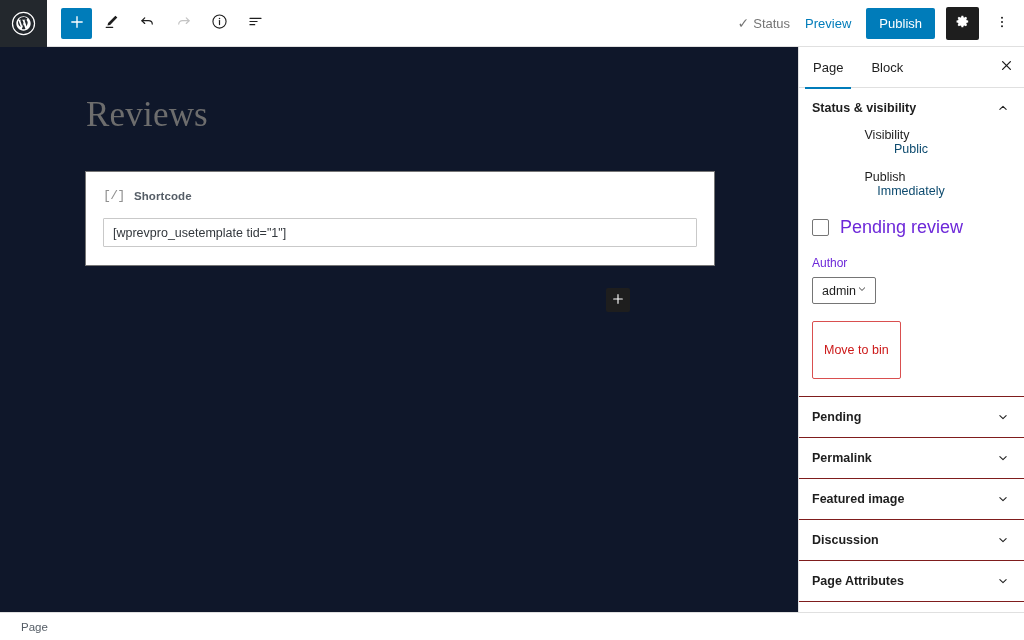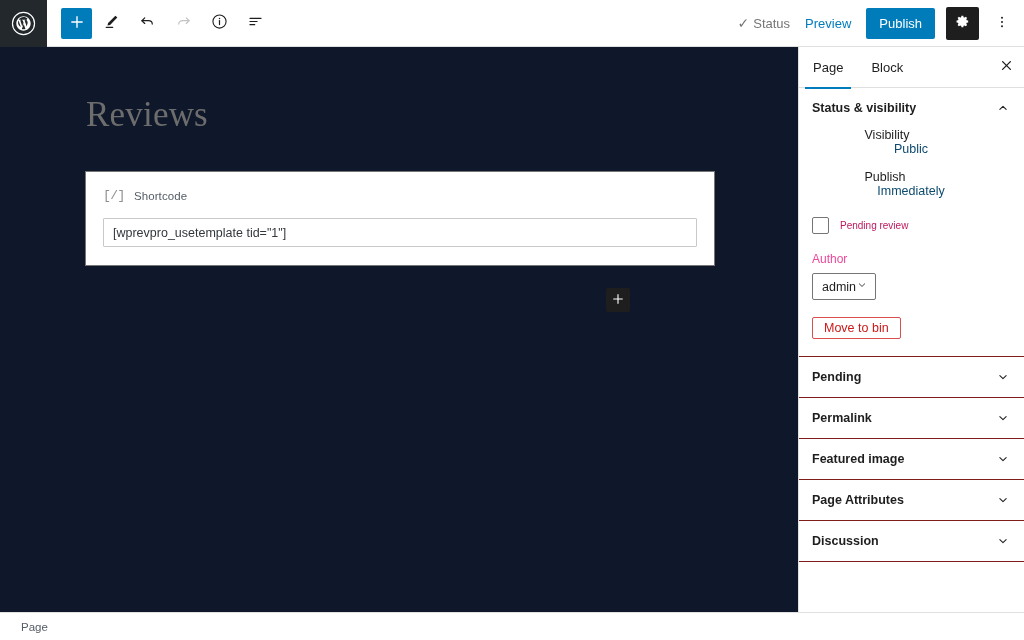--- a/index.html
+++ b/index.html
@@ -186,21 +186,21 @@
     margin-bottom: 15px;
   }
   .sc-icon {
     font-family: "Liberation Mono", monospace;
     font-size: 13px;
     color: #8f8f8f;
     letter-spacing: -0.5px;
   }
   .sc-label {
     font-size: 11.5px;
-    font-weight: 400;
+    font-weight: 700;
     color: #555d66;
     letter-spacing: 0.1px;
   }
 
   .sc-input {
     width: 100%;
     border: 1px solid #c9c9c9;
     background: #fff;
     font-family: "Liberation Sans", sans-serif;
     font-size: 12.5px;
@@ -351,28 +351,28 @@
   .cb-box {
     width: 17px;
     height: 17px;
     border: 1px solid #757575;
     background: #fff;
     border-radius: 2px;
     cursor: pointer;
     flex-shrink: 0;
   }
   .cb-label {
-    font-size: 10px;
-    color: #be185d;
+    font-size: 18px;
+    color: #6d28d9;
     cursor: pointer;
   }
 
   .author-label {
     font-size: 12px;
-    color: #ec4899;
+    color: #6d28d9;
     display: block;
     margin-bottom: 7px;
   }
 
   .author-select {
     font-family: inherit;
     font-size: 12.5px;
     color: #1e1e1e;
     border: 1px solid #757575;
     border-radius: 2px;
@@ -383,21 +383,21 @@
     align-items: center;
     margin-bottom: 17px;
   }
 
   .move-bin-btn {
     background: #fff;
     border: 1px solid #d94f4f;
     color: #cc1818;
     font-family: inherit;
     font-size: 12.5px;
-    padding: 3px 11px;
+    padding: 21px 11px;
     border-radius: 2px;
     cursor: pointer;
     display: inline-block;
   }
 
   
   .bottom-bar {
     height: 28px;
     min-height: 28px;
     border-top: 1px solid #e0e0e0;
@@ -635,40 +635,40 @@
           <span class="chev">
             <svg width="14" height="14" viewBox="0 0 20 20" fill="none">
               <path d="M5.5 8L10 12.4 14.5 8" stroke="#1e1e1e" stroke-width="1.5" stroke-linecap="round" stroke-linejoin="round"></path>
             </svg>
           </span>
         </button>
       </div>
 
       <div class="panel">
         <button class="panel-header">
+          <span class="panel-title">Discussion</span>
+          <span class="chev">
+            <svg width="14" height="14" viewBox="0 0 20 20" fill="none">
+              <path d="M5.5 8L10 12.4 14.5 8" stroke="#1e1e1e" stroke-width="1.5" stroke-linecap="round" stroke-linejoin="round"></path>
+            </svg>
+          </span>
+        </button>
+      </div>
+
+      <div class="panel">
+        <button class="panel-header">
           <span class="panel-title">Page Attributes</span>
           <span class="chev">
             <svg width="14" height="14" viewBox="0 0 20 20" fill="none">
               <path d="M5.5 8L10 12.4 14.5 8" stroke="#1e1e1e" stroke-width="1.5" stroke-linecap="round" stroke-linejoin="round"></path>
             </svg>
           </span>
         </button>
       </div>
 
-      <div class="panel">
-        <button class="panel-header">
-          <span class="panel-title">Discussion</span>
-          <span class="chev">
-            <svg width="14" height="14" viewBox="0 0 20 20" fill="none">
-              <path d="M5.5 8L10 12.4 14.5 8" stroke="#1e1e1e" stroke-width="1.5" stroke-linecap="round" stroke-linejoin="round"></path>
-            </svg>
-          </span>
-        </button>
-      </div>
-
     </div>
   </div>
 
   <div class="bottom-bar">
     <span class="breadcrumb-item">Page</span>
   </div>
 
 </div>
 
 </body></html>

